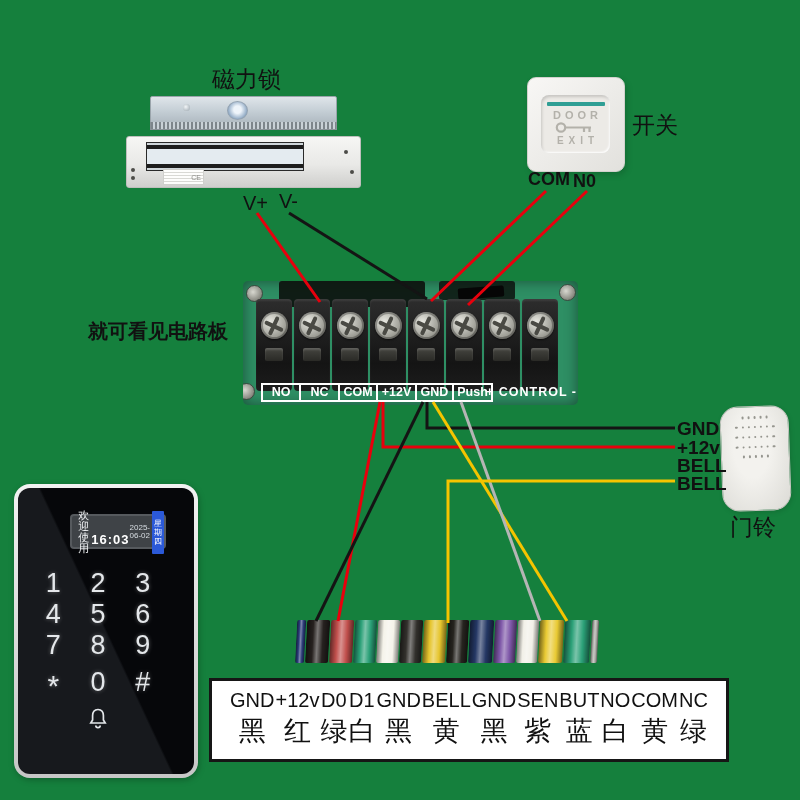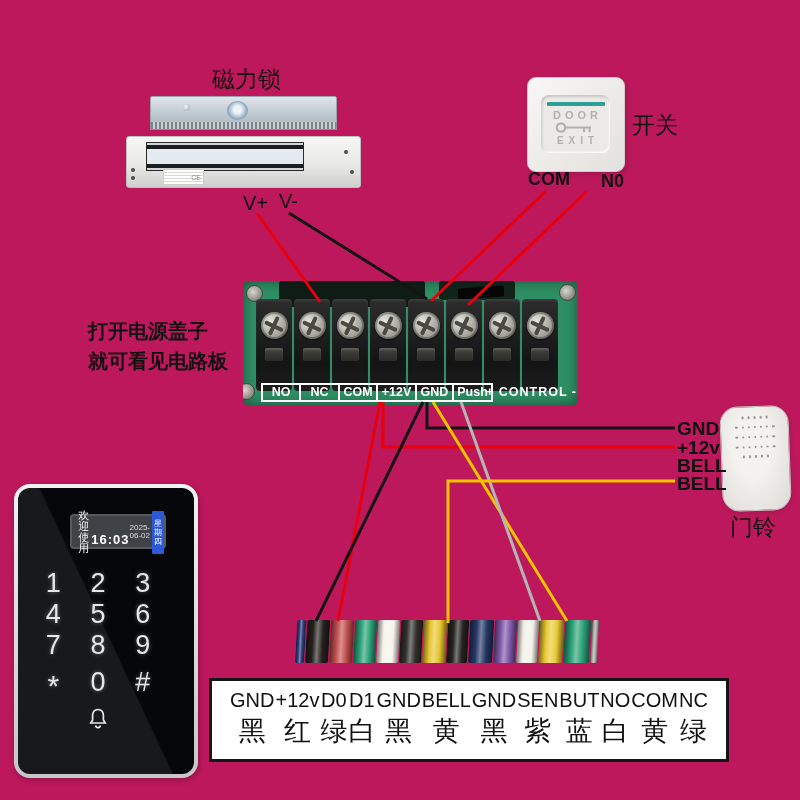--- a/index.html
+++ b/index.html
@@ -1,16 +1,16 @@
 <!DOCTYPE html>
 <html><head>
 <meta charset="utf-8">
 <style>
   html,body{margin:0;padding:0;background:#fff;}
-  #stage{position:relative;width:800px;height:800px;background:#be185d;overflow:hidden;
+  #stage{position:relative;width:800px;height:800px;background:#15803d;overflow:hidden;
          font-family:"Liberation Sans","DejaVu Sans",sans-serif;color:#111;}
   .abs{position:absolute;}
   .lbl{position:absolute;white-space:nowrap;}
 
   
   #maglock-title{left:212px;top:64px;font-size:23px;font-weight:500;}
   #armature-plate{left:150px;top:96px;width:185px;height:27px;
     background:linear-gradient(180deg,#dfe5ea 0%,#c3cdd4 55%,#aeb8c0 100%);
     border:1px solid #9aa4ab;border-radius:2px;}
   #armature-knurl{left:150px;top:122px;width:185px;height:7px;
@@ -39,21 +39,21 @@
     background:linear-gradient(135deg,#f8f7f5,#e2e1dd);border:1px solid #d2d1cd;
     box-shadow:2px 3px 6px rgba(0,0,0,.15);}
   #exit-inner{left:541px;top:95px;width:69px;height:58px;border-radius:8px;background:#eceae6;
     box-shadow:inset 1px 2px 3px rgba(0,0,0,.16), inset -1px -1px 2px #ffffff;
     display:flex;flex-direction:column;align-items:center;}
   #exit-teal-bar{width:58px;height:4px;background:#2f9e94;margin-top:7px;border-radius:1px;}
   #exit-door-text{font-size:11px;font-weight:700;letter-spacing:4px;color:#b3b1aa;margin-top:3px;text-indent:4px;}
   #exit-exit-text{font-size:10px;font-weight:700;letter-spacing:5px;color:#b3b1aa;margin-top:1px;text-indent:5px;}
   #switch-label{left:632px;top:110px;font-size:23px;font-weight:500;}
   #exit-com-label{left:528px;top:169px;font-size:18px;font-weight:600;}
-  #exit-no-label{left:601px;top:171px;font-size:18px;font-weight:600;}
+  #exit-no-label{left:573px;top:171px;font-size:18px;font-weight:600;}
 
   
   #board-note{left:88px;top:316px;font-size:20px;font-weight:600;line-height:30px;}
 
   
   #pcb{left:243px;top:281px;width:335px;height:124px;background:#2e8f64;border-radius:5px;overflow:hidden;
     box-shadow:inset 0 0 14px rgba(0,0,0,.45);}
   .pcb-shadow{position:absolute;background:#0d120e;border-radius:3px;}
   .pcb-screw{position:absolute;width:15px;height:15px;border-radius:50%;
     background:radial-gradient(circle at 40% 40%,#d8d8d0,#8d8d85 65%,#5c5c55);border:1px solid #3c4a40;}
@@ -150,21 +150,20 @@
       <circle cx="7" cy="6.5" r="4.2" fill="none" stroke="#b3b1aa" stroke-width="2.2"></circle>
       <path d="M11.5 6.5 H37 M30 6.5 V11 M35.5 6.5 V11" fill="none" stroke="#b3b1aa" stroke-width="2.2"></path>
     </svg>
     <div id="exit-exit-text">EXIT</div>
   </div>
   <div class="lbl" id="switch-label">开关</div>
   <div class="lbl" id="exit-com-label">COM</div>
   <div class="lbl" id="exit-no-label">N0</div>
 
   <div class="lbl" id="board-note">
-    <div>打开电源盖子</div>
     <div>就可看见电路板</div>
   </div>
 
   <div class="abs" id="pcb">
     <div class="pcb-shadow" style="left:36px;top:0;width:146px;height:26px;opacity:.92;"></div>
     <div class="pcb-shadow" style="left:196px;top:0;width:76px;height:19px;opacity:.85;"></div>
     <div id="pcb-component"></div>
     <div class="pcb-screw" style="left:3px;top:4px;"></div>
     <div class="pcb-screw" style="left:316px;top:3px;"></div>
     <div class="pcb-screw" style="left:-5px;top:102px;"></div>

